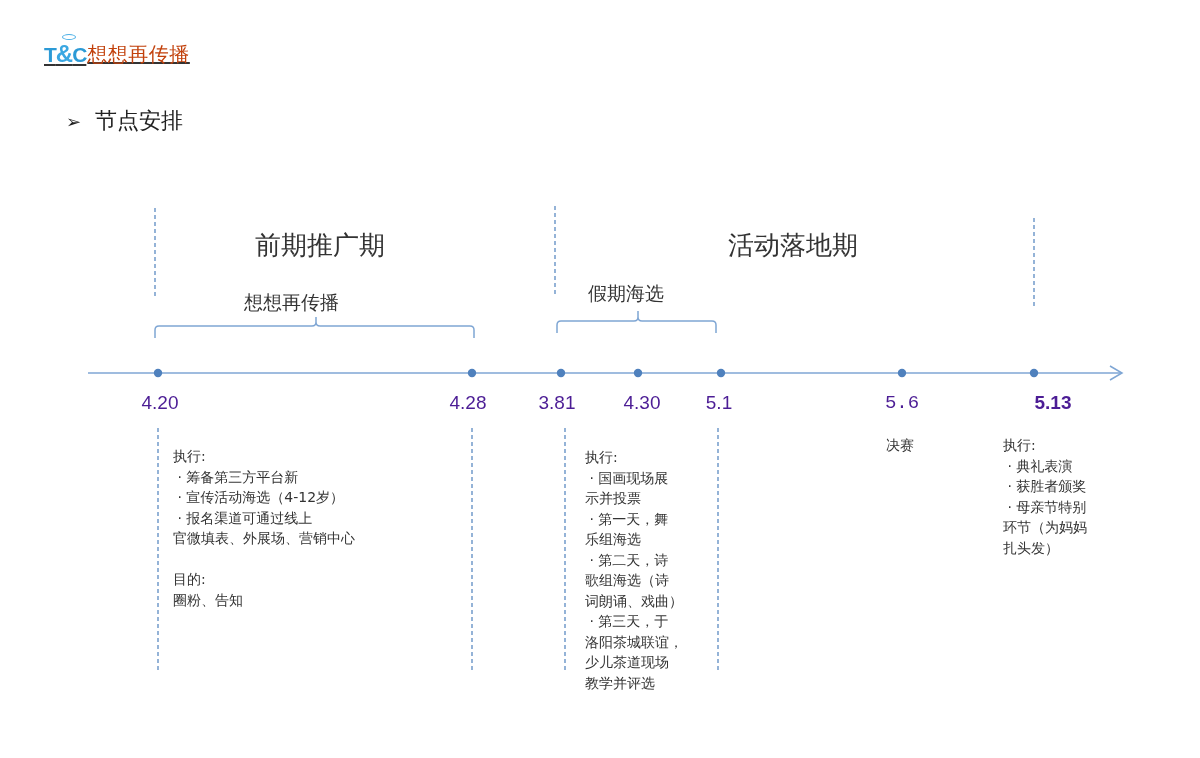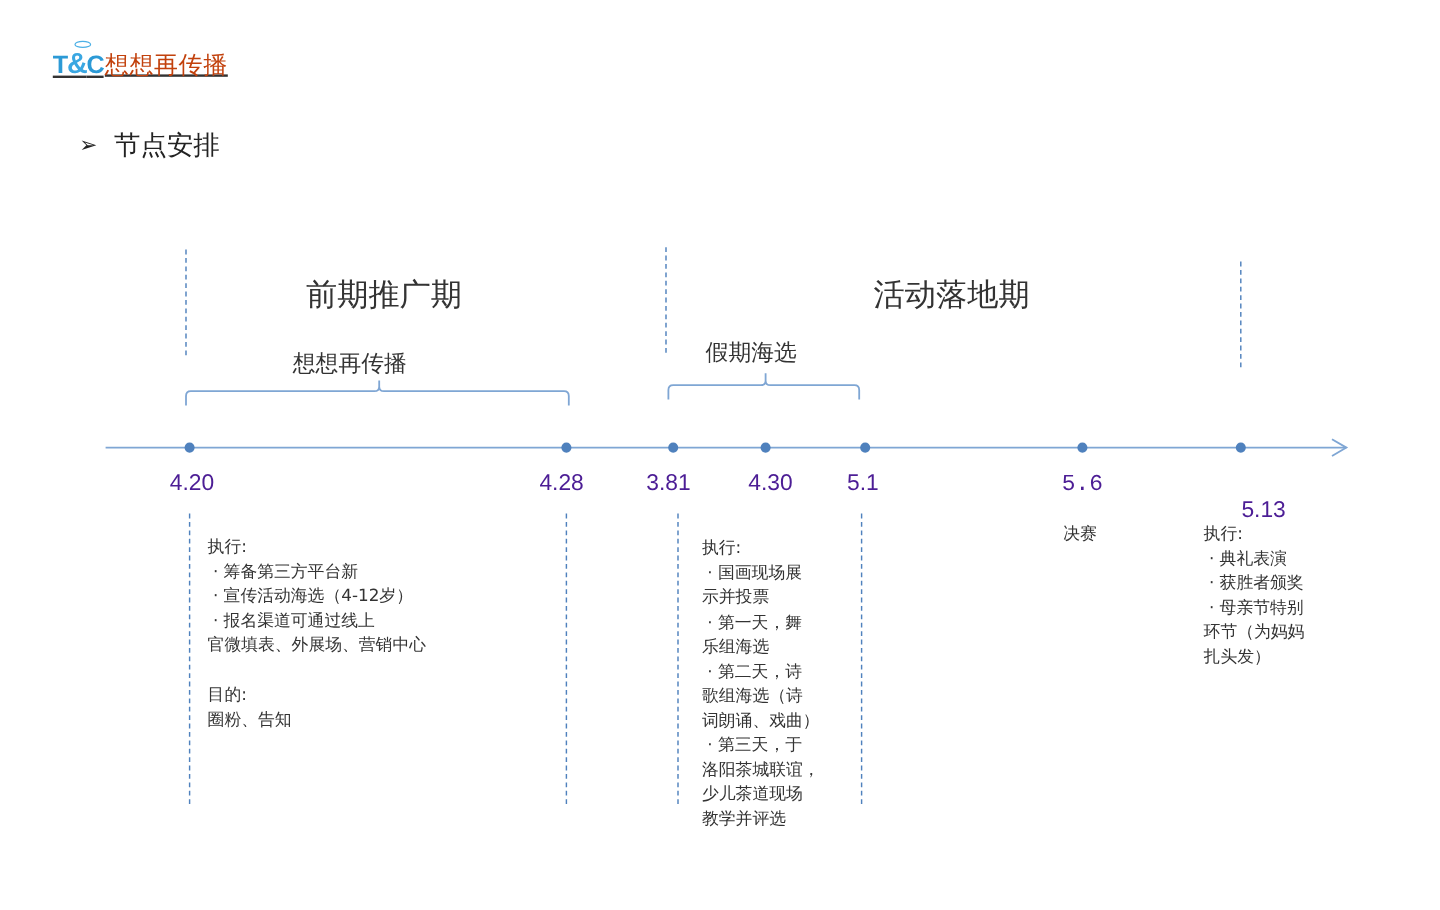--- a/index.html
+++ b/index.html
@@ -72,21 +72,21 @@
 
 <div class="abs sub-title" style="left:244px; top:290px;">想想再传播</div>
 <div class="abs sub-title" style="left:588px; top:281px;">假期海选</div>
 
 <div class="abs date" style="left:160px; top:392px;">4.20</div>
 <div class="abs date" style="left:468px; top:392px;">4.28</div>
 <div class="abs date" style="left:557px; top:392px;">3.81</div>
 <div class="abs date" style="left:642px; top:392px;">4.30</div>
 <div class="abs date" style="left:719px; top:392px;">5.1</div>
 <div class="abs date" style="left:902px; top:392px;font-family:Liberation Mono, monospace;">5.6</div>
-<div class="abs date" style="left:1053px; top:415px;">5.13</div>
+<div class="abs date" style="left:1053px; top:392px;font-weight:bold;">5.13</div>
 
 <div class="abs note" style="left:173px; top:446px;">执行:
  · 筹备第三方平台新
  · 宣传活动海选（4-12岁）
  · 报名渠道可通过线上
 官微填表、外展场、营销中心
 
 目的:
 圈粉、告知</div>
 <div class="abs note" style="left:585px; top:447px;">执行:

